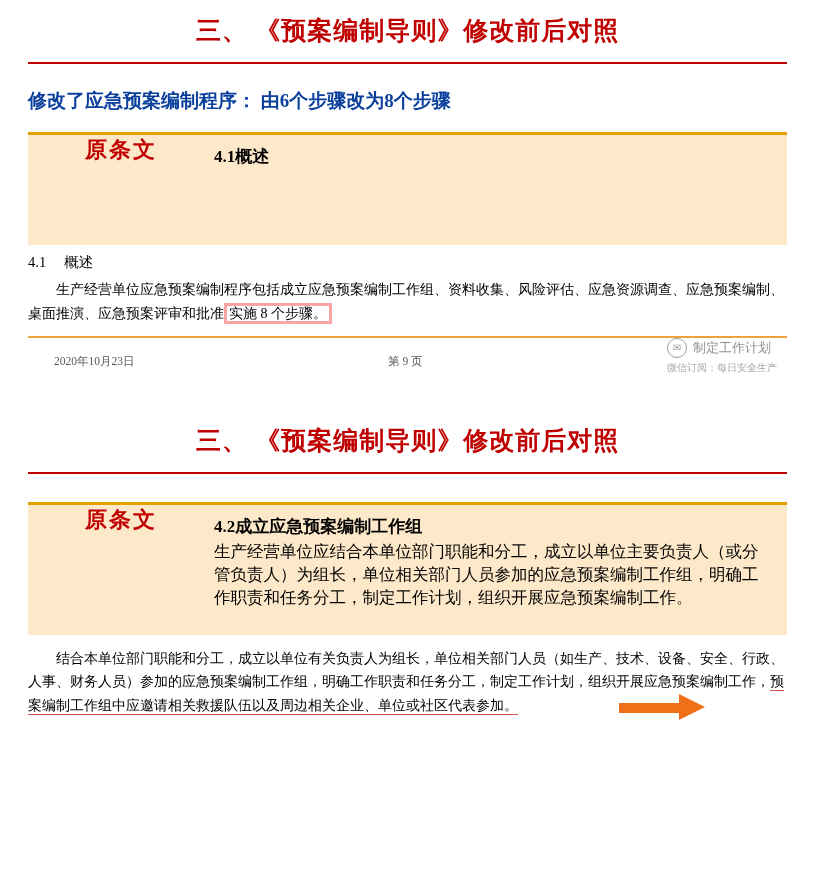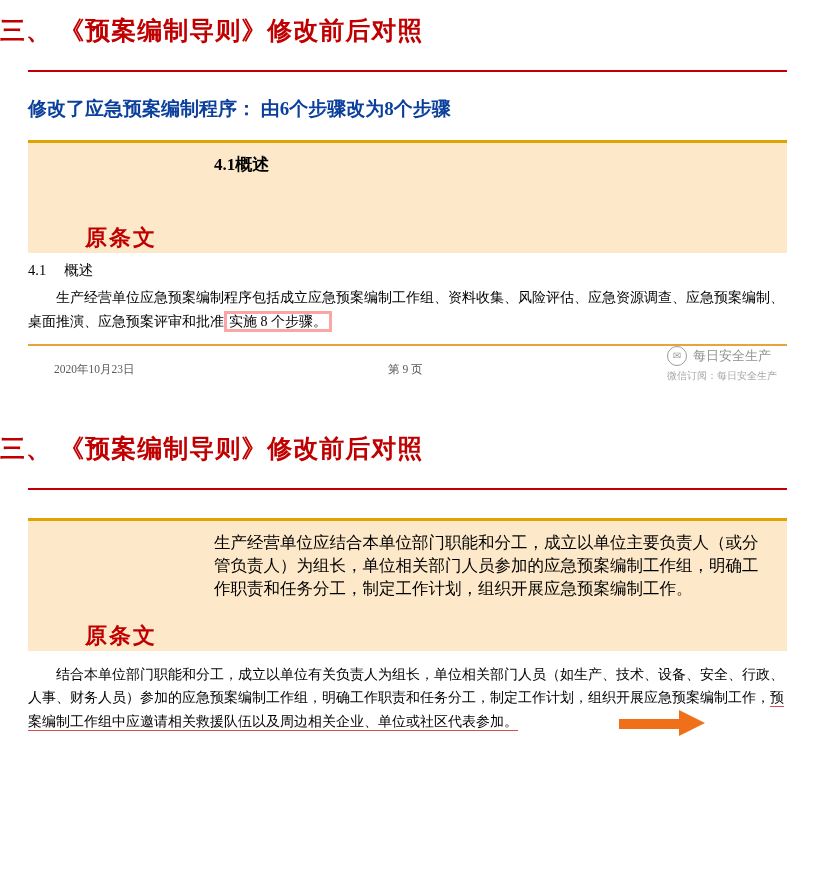--- a/index.html
+++ b/index.html
@@ -17,22 +17,23 @@
   }
   .slide {
     position: relative;
     width: 815px;
   }
   .slide-title {
     color: #c00000;
     font-weight: bold;
     font-size: 25px;
     letter-spacing: 1px;
+    text-align: center;
     padding-top: 14px;
-    padding-bottom: 22px;
+    padding-bottom: 14px;
     font-family: "Liberation Serif", serif;
   }
   .title-underline {
     border-bottom: 2px solid #c00000;
     margin: 0 28px 0 28px;
     height: 1px;
   }
   .subtitle {
     color: #0a3f9c;
     font-weight: bold;
@@ -44,21 +45,21 @@
     margin: 18px 28px 0 28px;
     background: #fde9c9;
     border-top: 3px solid #e0a300;
     display: flex;
     align-items: stretch;
     min-height: 110px;
   }
   .compare-label-cell {
     width: 186px;
     display: flex;
-    align-items: flex-end;
+    align-items: flex-start;
     justify-content: center;
     flex: 0 0 186px;
   }
   .compare-label {
     color: #c00000;
     font-weight: bold;
     font-size: 22px;
     font-family: "Liberation Serif", serif;
     letter-spacing: 2px;
   }
@@ -213,38 +214,39 @@
   </div>
 
   <div class="rule-orange"></div>
 
   <div class="footer">
     <div class="footer-date">2020年10月23日</div>
     <div class="footer-page">第 9 页</div>
     <div class="wm">
       <div class="wm-row">
         <span class="wm-logo">✉</span>
-        <span>每日安全生产</span>
+        <span>制定工作计划</span>
       </div>
       <div class="wm-sub">微信订阅：每日安全生产</div>
     </div>
   </div>
 </div>
 
 <div class="gap-between"></div>
 
 <div class="slide">
   <div class="slide-title">三、 《预案编制导则》修改前后对照</div>
   <div class="title-underline"></div>
 
   <div class="compare-box" style="margin-top:28px; min-height:130px;">
     <div class="compare-label-cell">
       <span class="compare-label">原条文</span>
     </div>
     <div class="compare-body">
+      <div class="compare-head">4.2成立应急预案编制工作组</div>
       <div class="compare-text">生产经营单位应结合本单位部门职能和分工，成立以单位主要负责人（或分管负责人）为组长，单位相关部门人员参加的应急预案编制工作组，明确工作职责和任务分工，制定工作计划，组织开展应急预案编制工作。</div>
     </div>
   </div>
 
   <div class="doc-block" style="margin-top:12px;">
     <div class="doc-para">
       <span>结合本单位部门职能和分工，成立以单位有关负责人为组长，单位相关部门人员（如生产、技术、设备、安全、行政、人事、财务人员）参加的应急预案编制工作组，明确工作职责和任务分工，制定工作计划，组织开展应急预案编制工作，</span><span class="underline-red">预案编制工作组中应邀请相关救援队伍以及周边相关企业、单位</span><span class="underline-red">或社区代表参加。</span>
     </div>
   </div>
 

